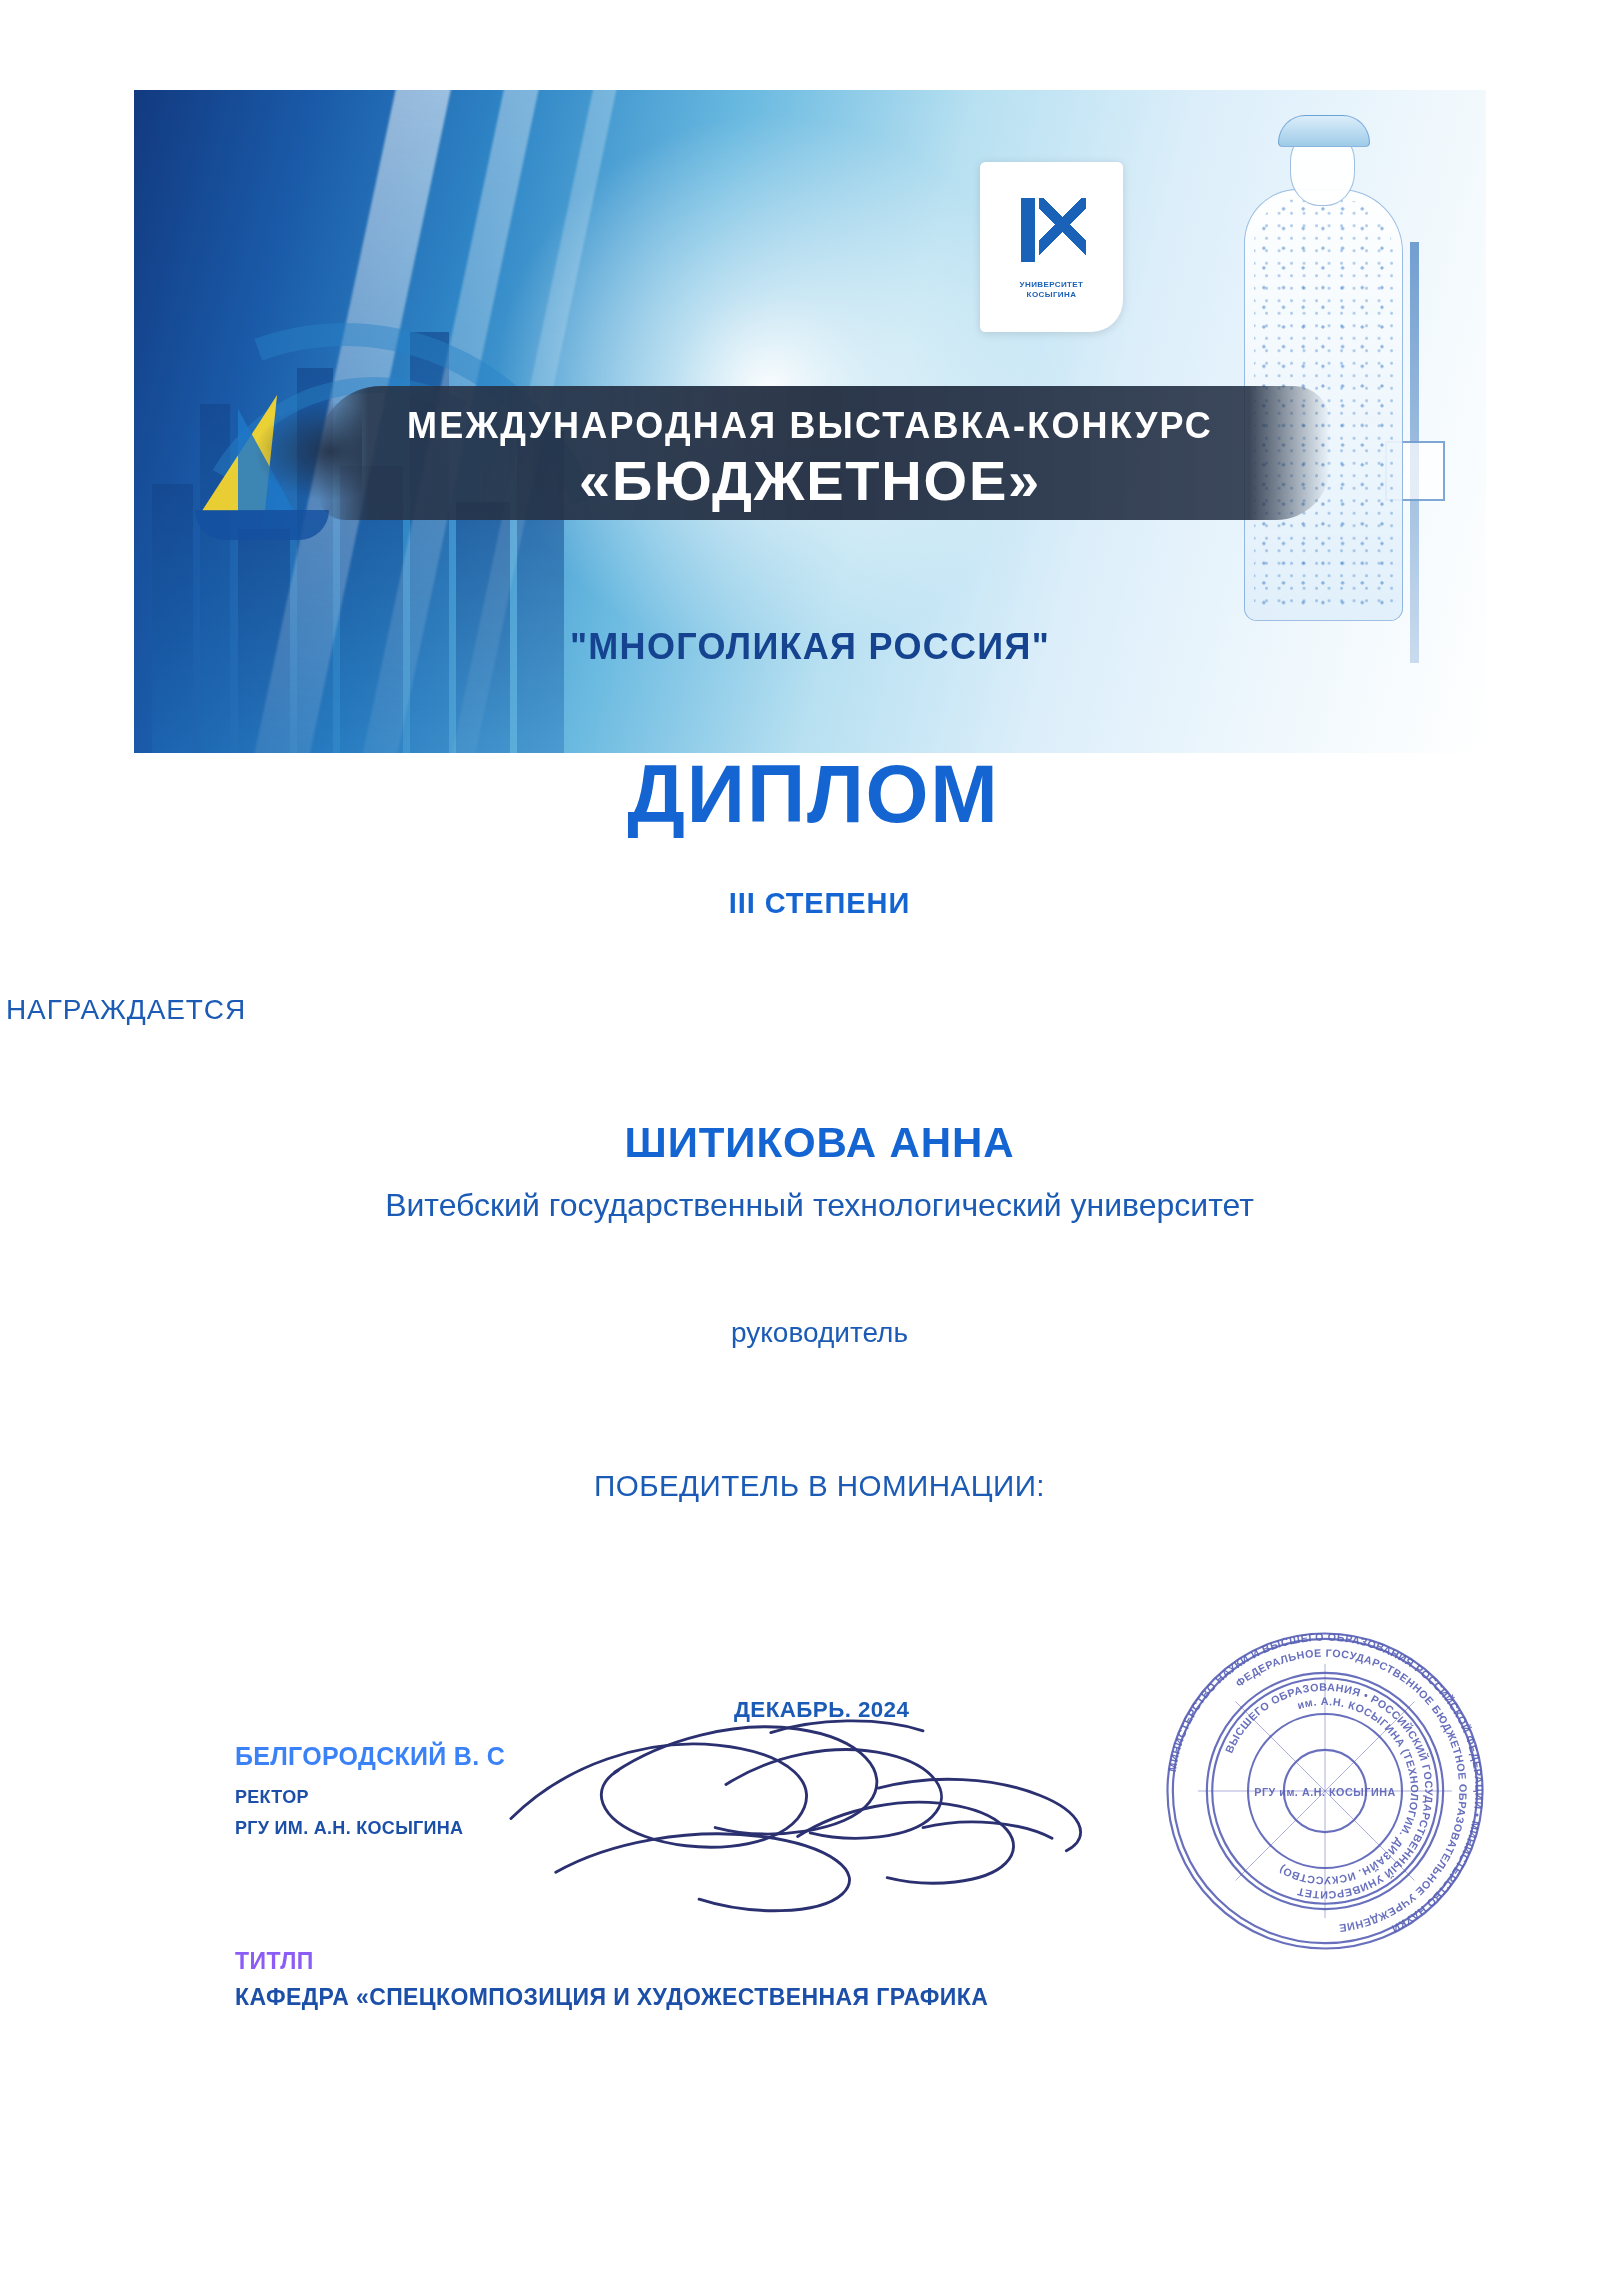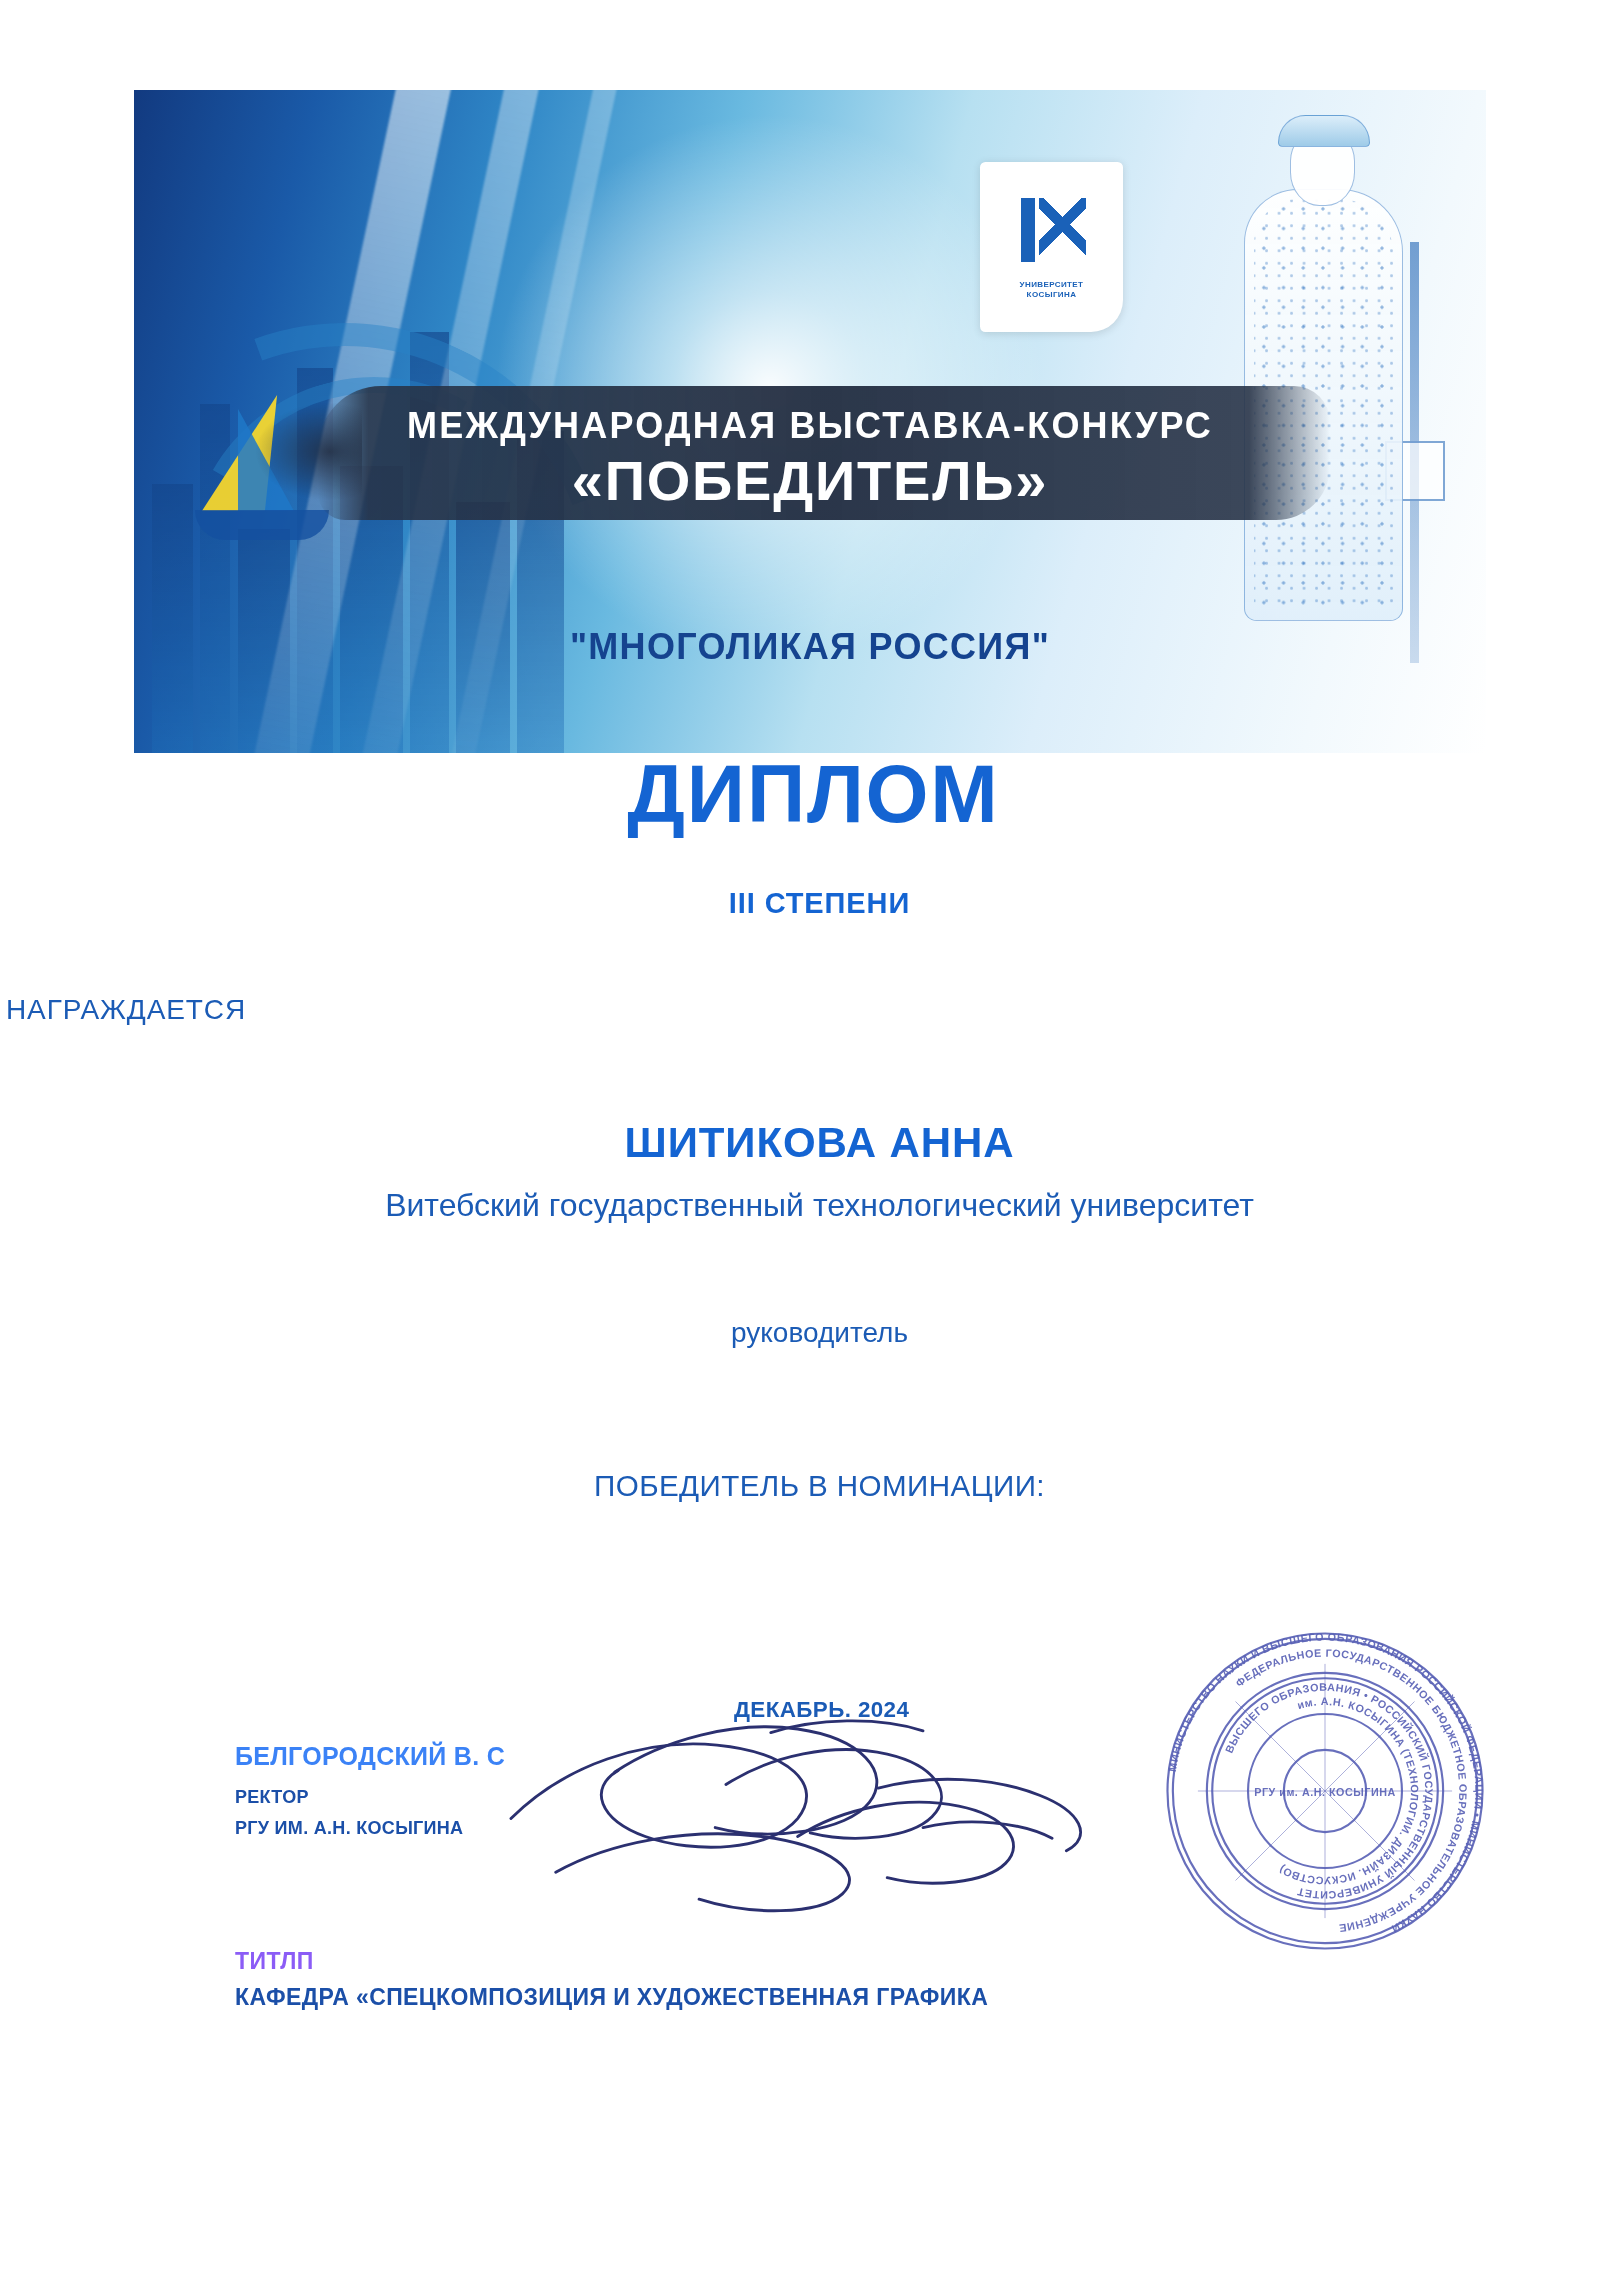--- a/index.html
+++ b/index.html
@@ -452,21 +452,21 @@
       <div class="box"></div>
       <div class="body">
           <div class="pattern"></div>
         </div>
       <div class="head"></div>
       <div class="hat"></div>
     </div>
 
     <div class="brush"></div>
     <div class="banner-title-1">МЕЖДУНАРОДНАЯ ВЫСТАВКА-КОНКУРС</div>
-    <div class="banner-title-2">«ПОБЕДИТЕЛЬ»</div>
+    <div class="banner-title-2">«БЮДЖЕТНОЕ»</div>
     <div class="banner-title-3">"МНОГОЛИКАЯ РОССИЯ"</div>
   </div>
 
   <div class="diploma-title">ДИПЛОМ</div>
   <div class="diploma-degree">III СТЕПЕНИ</div>
   <div class="awarded-label">НАГРАЖДАЕТСЯ</div>
   <div class="laureate-name">ШИТИКОВА АННА</div>
   <div class="laureate-org">Витебский государственный технологический университет</div>
   <div class="supervisor-label">руководитель</div>
   <div class="nomination-label">ПОБЕДИТЕЛЬ В НОМИНАЦИИ:</div>

